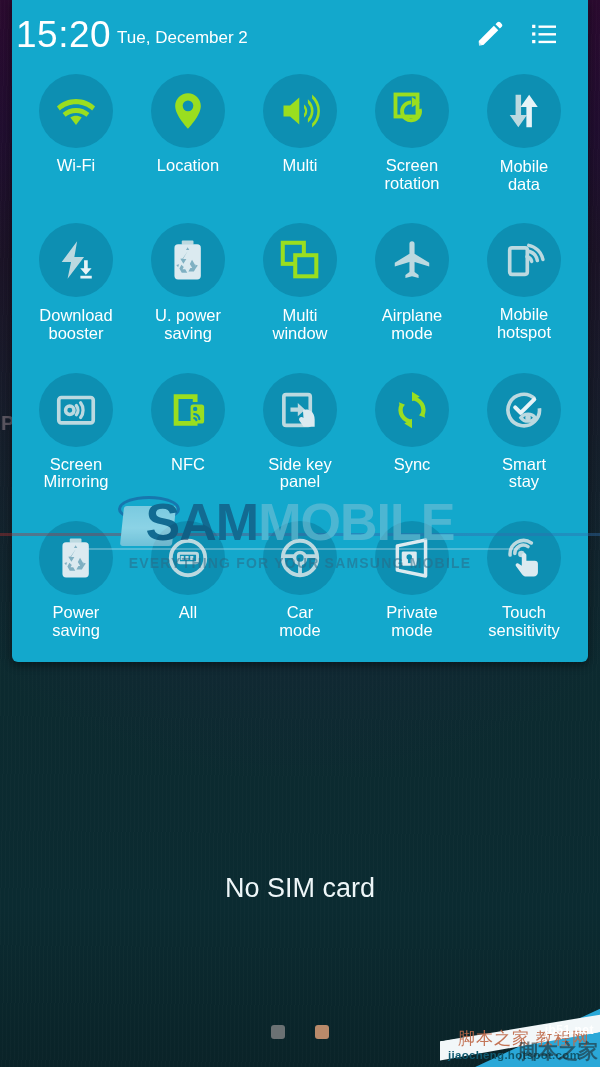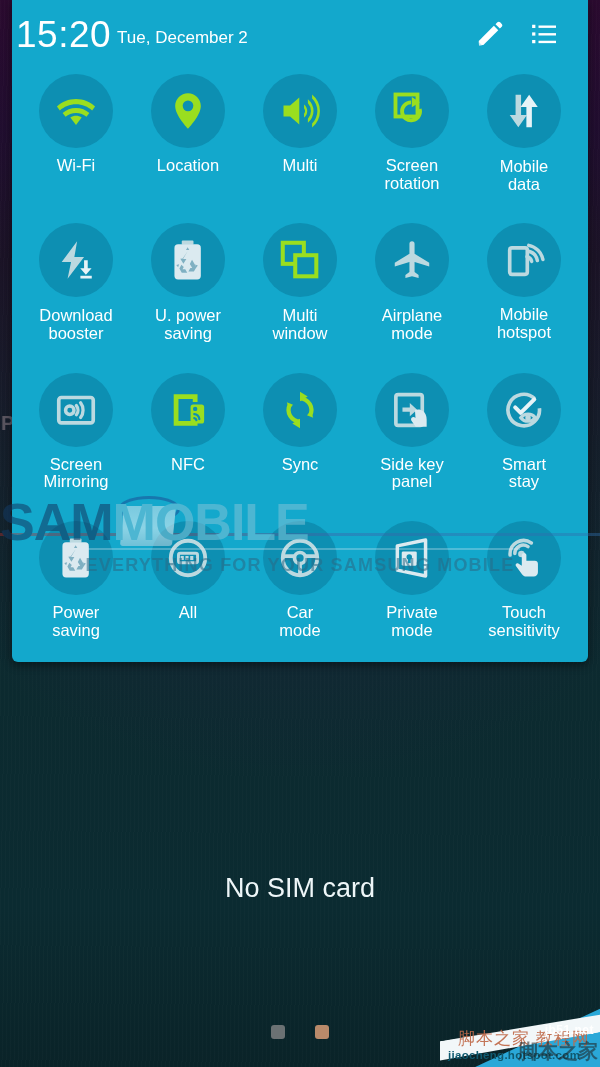--- a/index.html
+++ b/index.html
@@ -114,33 +114,33 @@
   
   #watermark {
     position: absolute;
     left: 0; top: 470px; width: 600px; height: 120px;
     pointer-events: none;
     opacity: .55;
   }
   #wm-text {
     position: absolute;
     left: 0; right: 0; top: 22px;
-    text-align: left;
+    text-align: center;
     font-size: 52px;
     font-weight: 700;
     letter-spacing: -1px;
     white-space: nowrap;
   }
   #wm-sam { color: #123a63; }
   #wm-mobile { color: #7ec2d8; }
   #wm-tagline {
     position: absolute;
     left: 0; right: 0; top: 85px;
     text-align: center;
-    font-size: 18px;
+    font-size: 14px;
     font-weight: 700;
     letter-spacing: 1.2px;
     color: #2a6a86;
     white-space: nowrap;
   }
   #wm-rule {
     position: absolute;
     left: 80px; right: 80px; top: 78px;
     height: 2px;
     background: rgba(220,235,245,.55);
@@ -466,44 +466,44 @@
           </svg>
         </span>
       </div>
       <div class="tile-label">NFC</div>
     </div>
 
     <div class="tile">
       <div class="tile-circle">
         <span>
           <svg class="ic" width="44" height="44" viewBox="0 0 24 24">
+            <rect x="3.2" y="3.6" width="14.4" height="16.8" rx="1.2" fill="none" stroke="#bcd9e0" stroke-width="2"></rect>
+            <path d="M12.0 7.4 v4.0 h2.4 l-3.6 4.0 l-3.6-4.0 h2.4 v-4.0 Z" fill="#bcd9e0" transform="rotate(-90 11 11.6)"></path>
+            <path d="M13.6 12.0 c1.6-.6 3.2-.4 4.4 .6 c1.4 1.2 2.0 2.8 2.0 4.6 v4.0 h-6.0 l-2.2-3.2 c-.6-.9-.3-1.8 .5-2.1 c.6-.2 1.2 0 1.6 .5 Z" fill="#dbeaf0"></path>
+          </svg>
+        </span>
+      </div>
+      <div class="tile-label">Side key
+panel</div>
+    </div>
+
+    <div class="tile">
+      <div class="tile-circle">
+        <span>
+          <svg class="ic" width="44" height="44" viewBox="0 0 24 24">
             <path d="M12 4.6 a7.4 7.4 0 0 1 6.6 10.8 l-2.0-1.2 a5.2 5.2 0 0 0-4.6-7.4 Z" fill="#9ade1f"></path>
             <path d="M12 19.4 a7.4 7.4 0 0 1-6.6-10.8 l2.0 1.2 a5.2 5.2 0 0 0 4.6 7.4 Z" fill="#9ade1f"></path>
             <path d="M12.0 2.0 l4.2 2.6 l-4.2 2.6 Z" fill="#9ade1f"></path>
             <path d="M12.0 22.0 l-4.2-2.6 l4.2-2.6 Z" fill="#9ade1f"></path>
             <path d="M18.0 12.6 l1.2 3.6 l-3.4-1.3 Z" fill="#9ade1f"></path>
             <path d="M6.0 11.4 l-1.2-3.6 l3.4 1.3 Z" fill="#9ade1f"></path>
           </svg>
         </span>
       </div>
       <div class="tile-label">Sync</div>
-    </div>
-
-    <div class="tile">
-      <div class="tile-circle">
-        <span>
-          <svg class="ic" width="44" height="44" viewBox="0 0 24 24">
-            <rect x="3.2" y="3.6" width="14.4" height="16.8" rx="1.2" fill="none" stroke="#bcd9e0" stroke-width="2"></rect>
-            <path d="M12.0 7.4 v4.0 h2.4 l-3.6 4.0 l-3.6-4.0 h2.4 v-4.0 Z" fill="#bcd9e0" transform="rotate(-90 11 11.6)"></path>
-            <path d="M13.6 12.0 c1.6-.6 3.2-.4 4.4 .6 c1.4 1.2 2.0 2.8 2.0 4.6 v4.0 h-6.0 l-2.2-3.2 c-.6-.9-.3-1.8 .5-2.1 c.6-.2 1.2 0 1.6 .5 Z" fill="#dbeaf0"></path>
-          </svg>
-        </span>
-      </div>
-      <div class="tile-label">Side key
-panel</div>
     </div>
 
     <div class="tile">
       <div class="tile-circle">
         <span>
           <svg class="ic" width="44" height="44" viewBox="0 0 24 24">
             <path d="M20.4 11.0 a8.6 8.6 0 1 1-2.6-5.2" fill="none" stroke="#bcd9e0" stroke-width="2"></path>
             <path d="M7.2 10.6 l3.0 3.0 l7.4-7.4" fill="none" stroke="#e7f3f7" stroke-width="2.2" stroke-linecap="round" stroke-linejoin="round"></path>
             <path d="M10.2 16.2 c2.0-2.6 6.0-2.6 8.0 0 c-2.0 2.6-6.0 2.6-8.0 0 Z" fill="#0d8fb2" stroke="#bcd9e0" stroke-width="1.7"></path>
             <circle cx="14.2" cy="16.2" r="1.5" fill="#bcd9e0"></circle>

